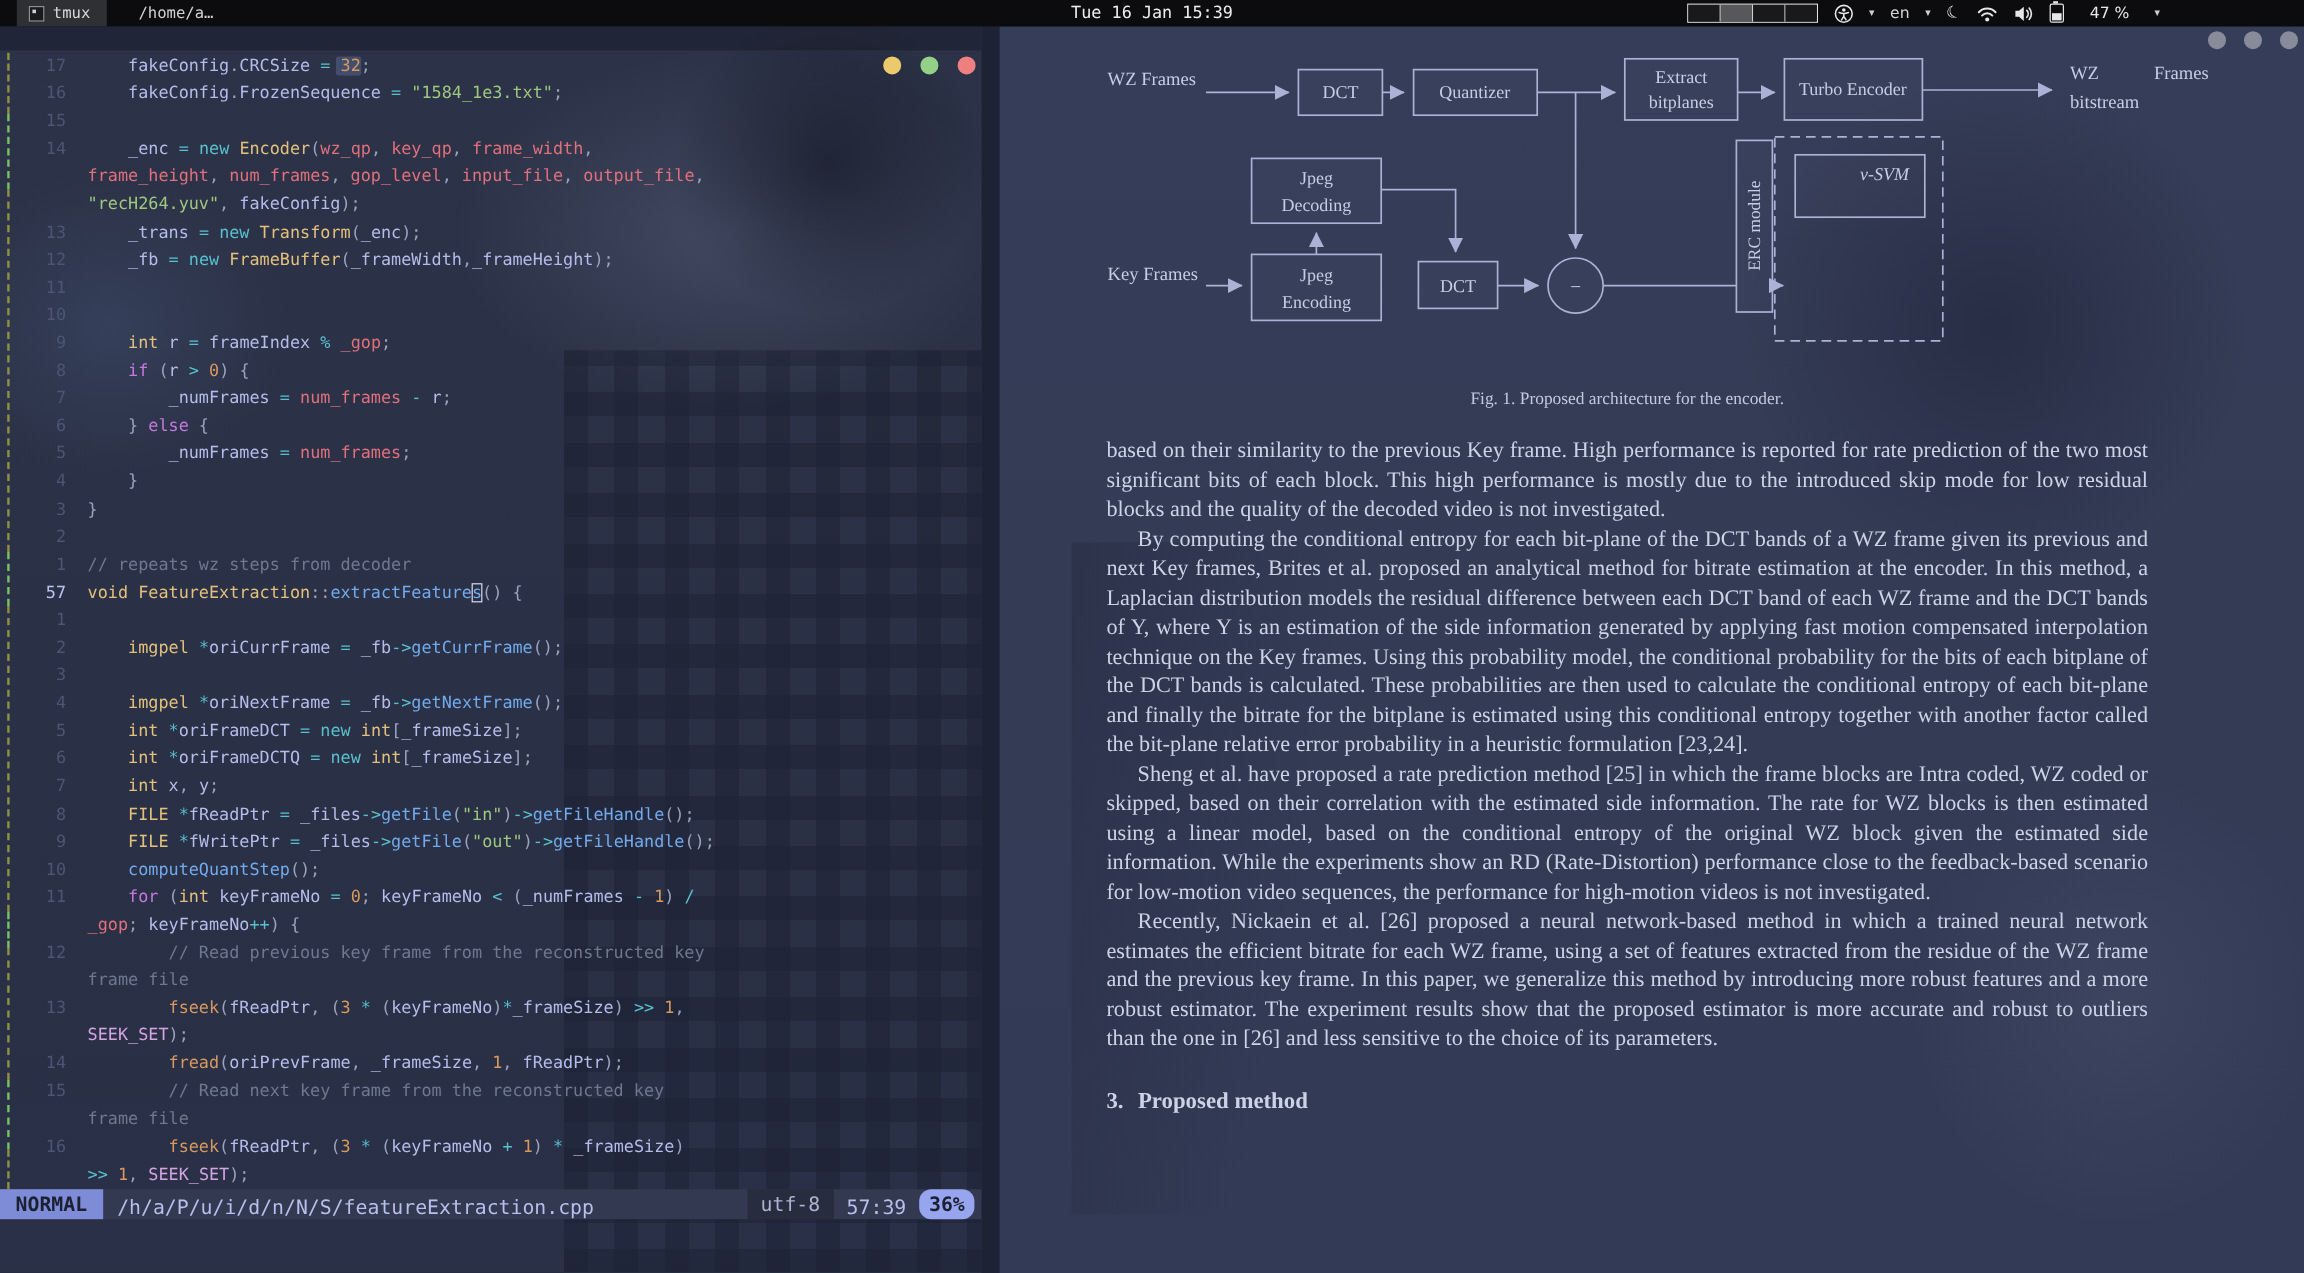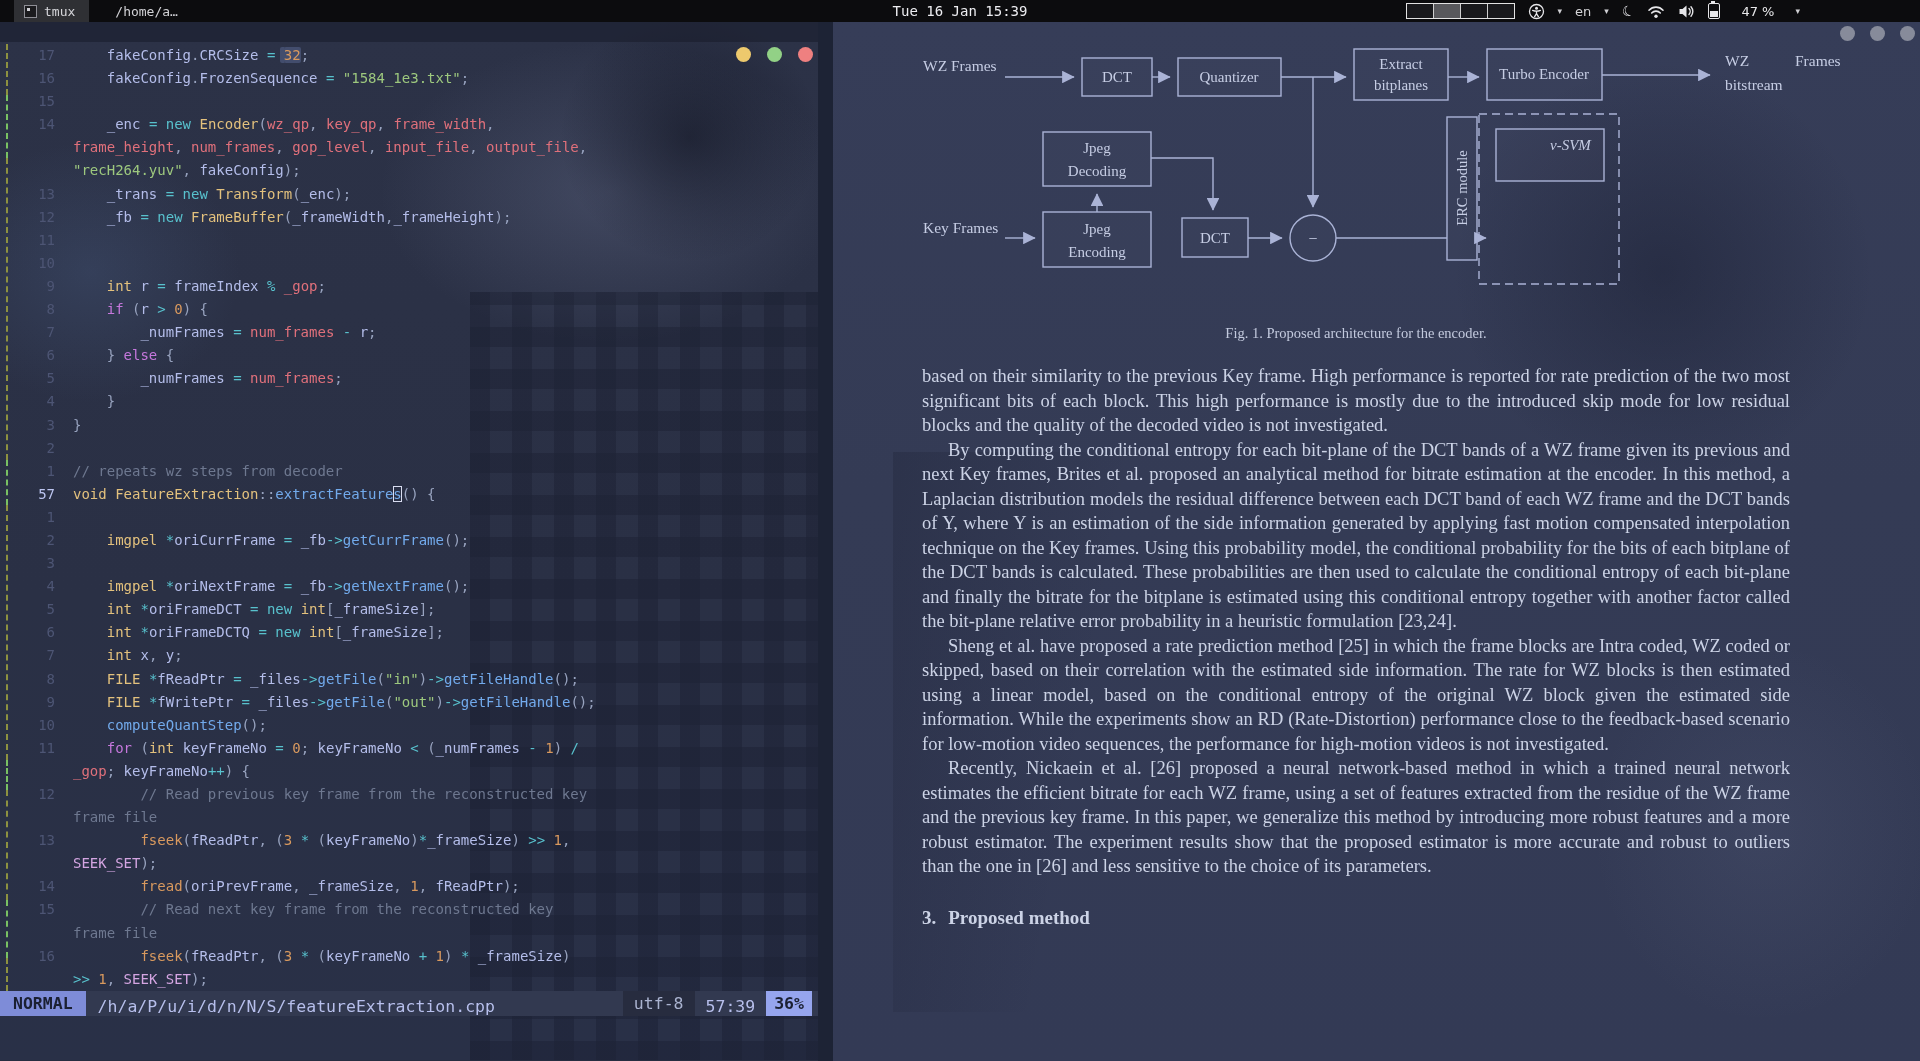--- a/index.html
+++ b/index.html
@@ -73,21 +73,21 @@
   
   .statusline{position:absolute;left:0;top:969px;width:818px;height:25px;background:#323950;
       display:flex;align-items:flex-end;font-family:"DejaVu Sans Mono",monospace;font-size:16.5px;}
   .sl-mode{background:#7e8cd8;color:#1b2032;font-weight:bold;padding:0 13px;height:100%;
            display:flex;align-items:center;}
   .sl-path{color:#b7bfec;margin-left:12px;white-space:pre;}
   .sl-spacer{flex:1;}
   .sl-enc{background:#272c3f;color:#aab3d0;padding:0 11px;height:100%;display:flex;align-items:center;}
   .sl-pos{color:#b7bfec;margin:0 11px;}
   .sl-pct{background:#96a5ee;color:#1b2032;font-weight:bold;padding:0 8px;height:100%;
-          display:flex;align-items:center;margin-right:6px;}
+          display:flex;align-items:center;margin-right:6px;border-radius:10px;}
 
   
   .tmuxbar{position:absolute;left:0;top:1038px;width:818px;height:23px;background:#262d40;
       display:flex;align-items:center;font-family:"DejaVu Sans Mono",monospace;font-size:16.5px;}
 
   
   .right-pane{position:absolute;left:833px;top:22px;width:1087px;height:1039px;
       background:linear-gradient(180deg,#363d58 0%,#343b55 45%,#333a55 100%);overflow:hidden;}
   .rp-blob1{position:absolute;left:620px;top:40px;width:420px;height:420px;border-radius:50%;
       background:radial-gradient(closest-side,rgba(20,24,42,.40),rgba(20,24,42,0));}

